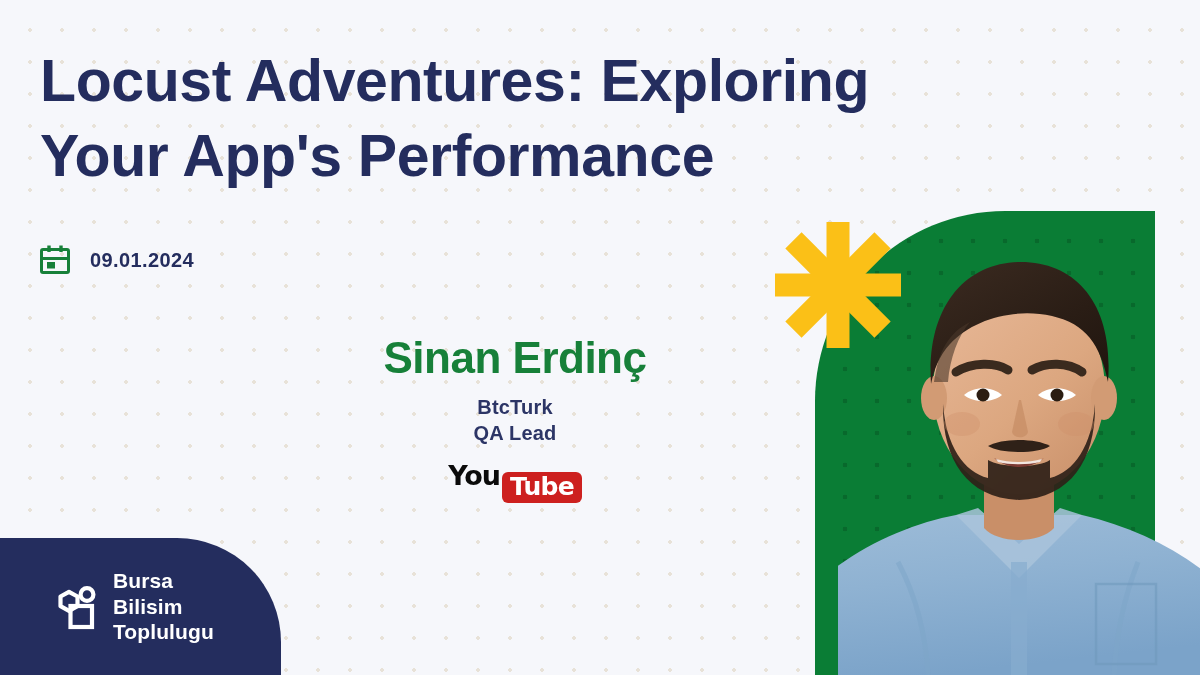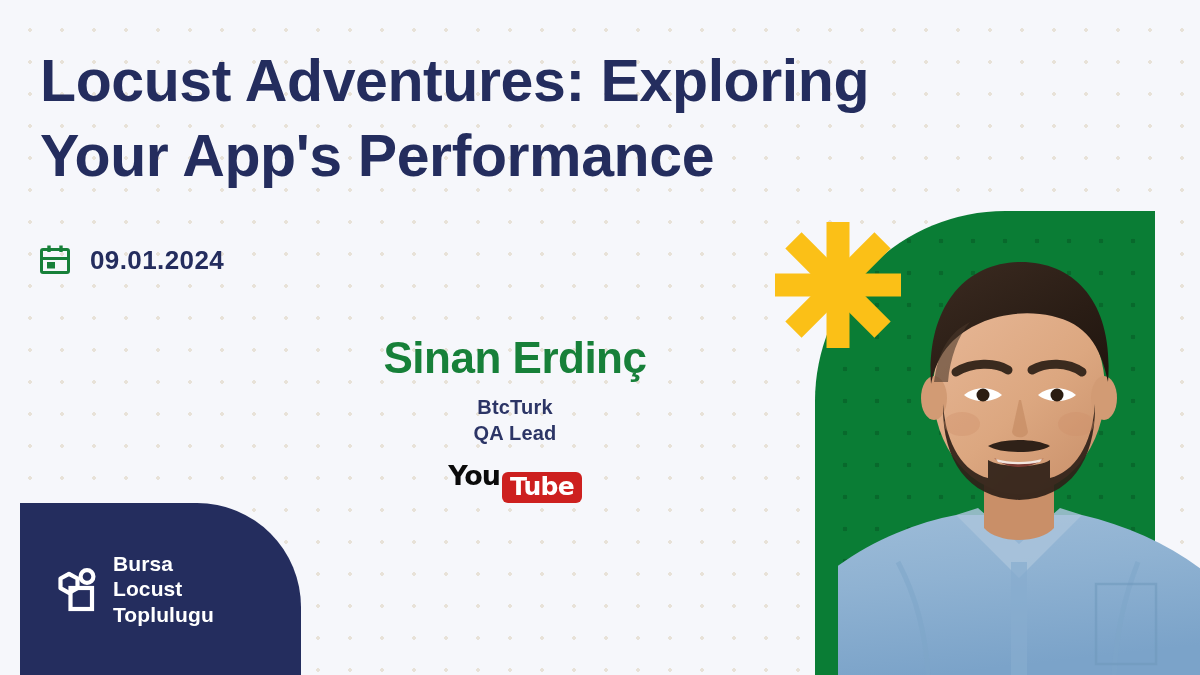--- a/index.html
+++ b/index.html
@@ -39,21 +39,21 @@
   .meta-row {
     display:flex;
     align-items:center;
     gap:18px;
     height:44px;
     margin-bottom:14px;
   }
   .meta-icon { width:34px; height:34px; flex:0 0 34px; display:block; }
   .meta-text {
     color:#242d5e;
-    font-size:26px;
+    font-size:20px;
     font-weight:bold;
     letter-spacing:0.4px;
     white-space:nowrap;
   }
 
   
   .speaker {
     position:absolute;
     left:330px; top:335px;
     width:370px;
@@ -135,28 +135,27 @@
     position:absolute;
     left:838px; top:232px;
     width:362px; height:443px;
     overflow:hidden;
   }
 
   
   .brand-panel {
     position:absolute;
     left:0; bottom:0;
-    width:281px; height:172px;
+    width:281px; height:137px;
     background:#242d5e;
     border-top-right-radius:104px;
     display:flex;
     align-items:center;
     gap:13px;
-    padding-left:30px;
-    margin-left:20px;
+    padding-left:50px;
   }
   .brand-mark { width:50px; height:48px; flex:0 0 50px; }
   .brand-text {
     color:#ffffff;
     font-size:21px;
     font-weight:bold;
     line-height:1.22;
     letter-spacing:0.1px;
   }
 </style>
@@ -270,18 +269,18 @@
   </div>
 
   <div class="brand-panel">
     <svg class="brand-mark" viewBox="0 0 50 48">
       <path d="M10.5 13.5 L19 8.8 L27.5 13.5 L27.5 23.2 L19 27.9 L10.5 23.2 Z" fill="none" stroke="#ffffff" stroke-width="4.2" stroke-linejoin="round"></path>
       <circle cx="37" cy="11.5" r="6.4" fill="none" stroke="#ffffff" stroke-width="4.2"></circle>
       <rect x="20.5" y="23" width="21.5" height="21" fill="none" stroke="#ffffff" stroke-width="4.2"></rect>
     </svg>
     <div class="brand-text">
       <div>Bursa</div>
-      <div>Locust</div>
+      <div>Bilisim</div>
       <div>Toplulugu</div>
     </div>
   </div>
 
 </div>
 
 </body></html>

